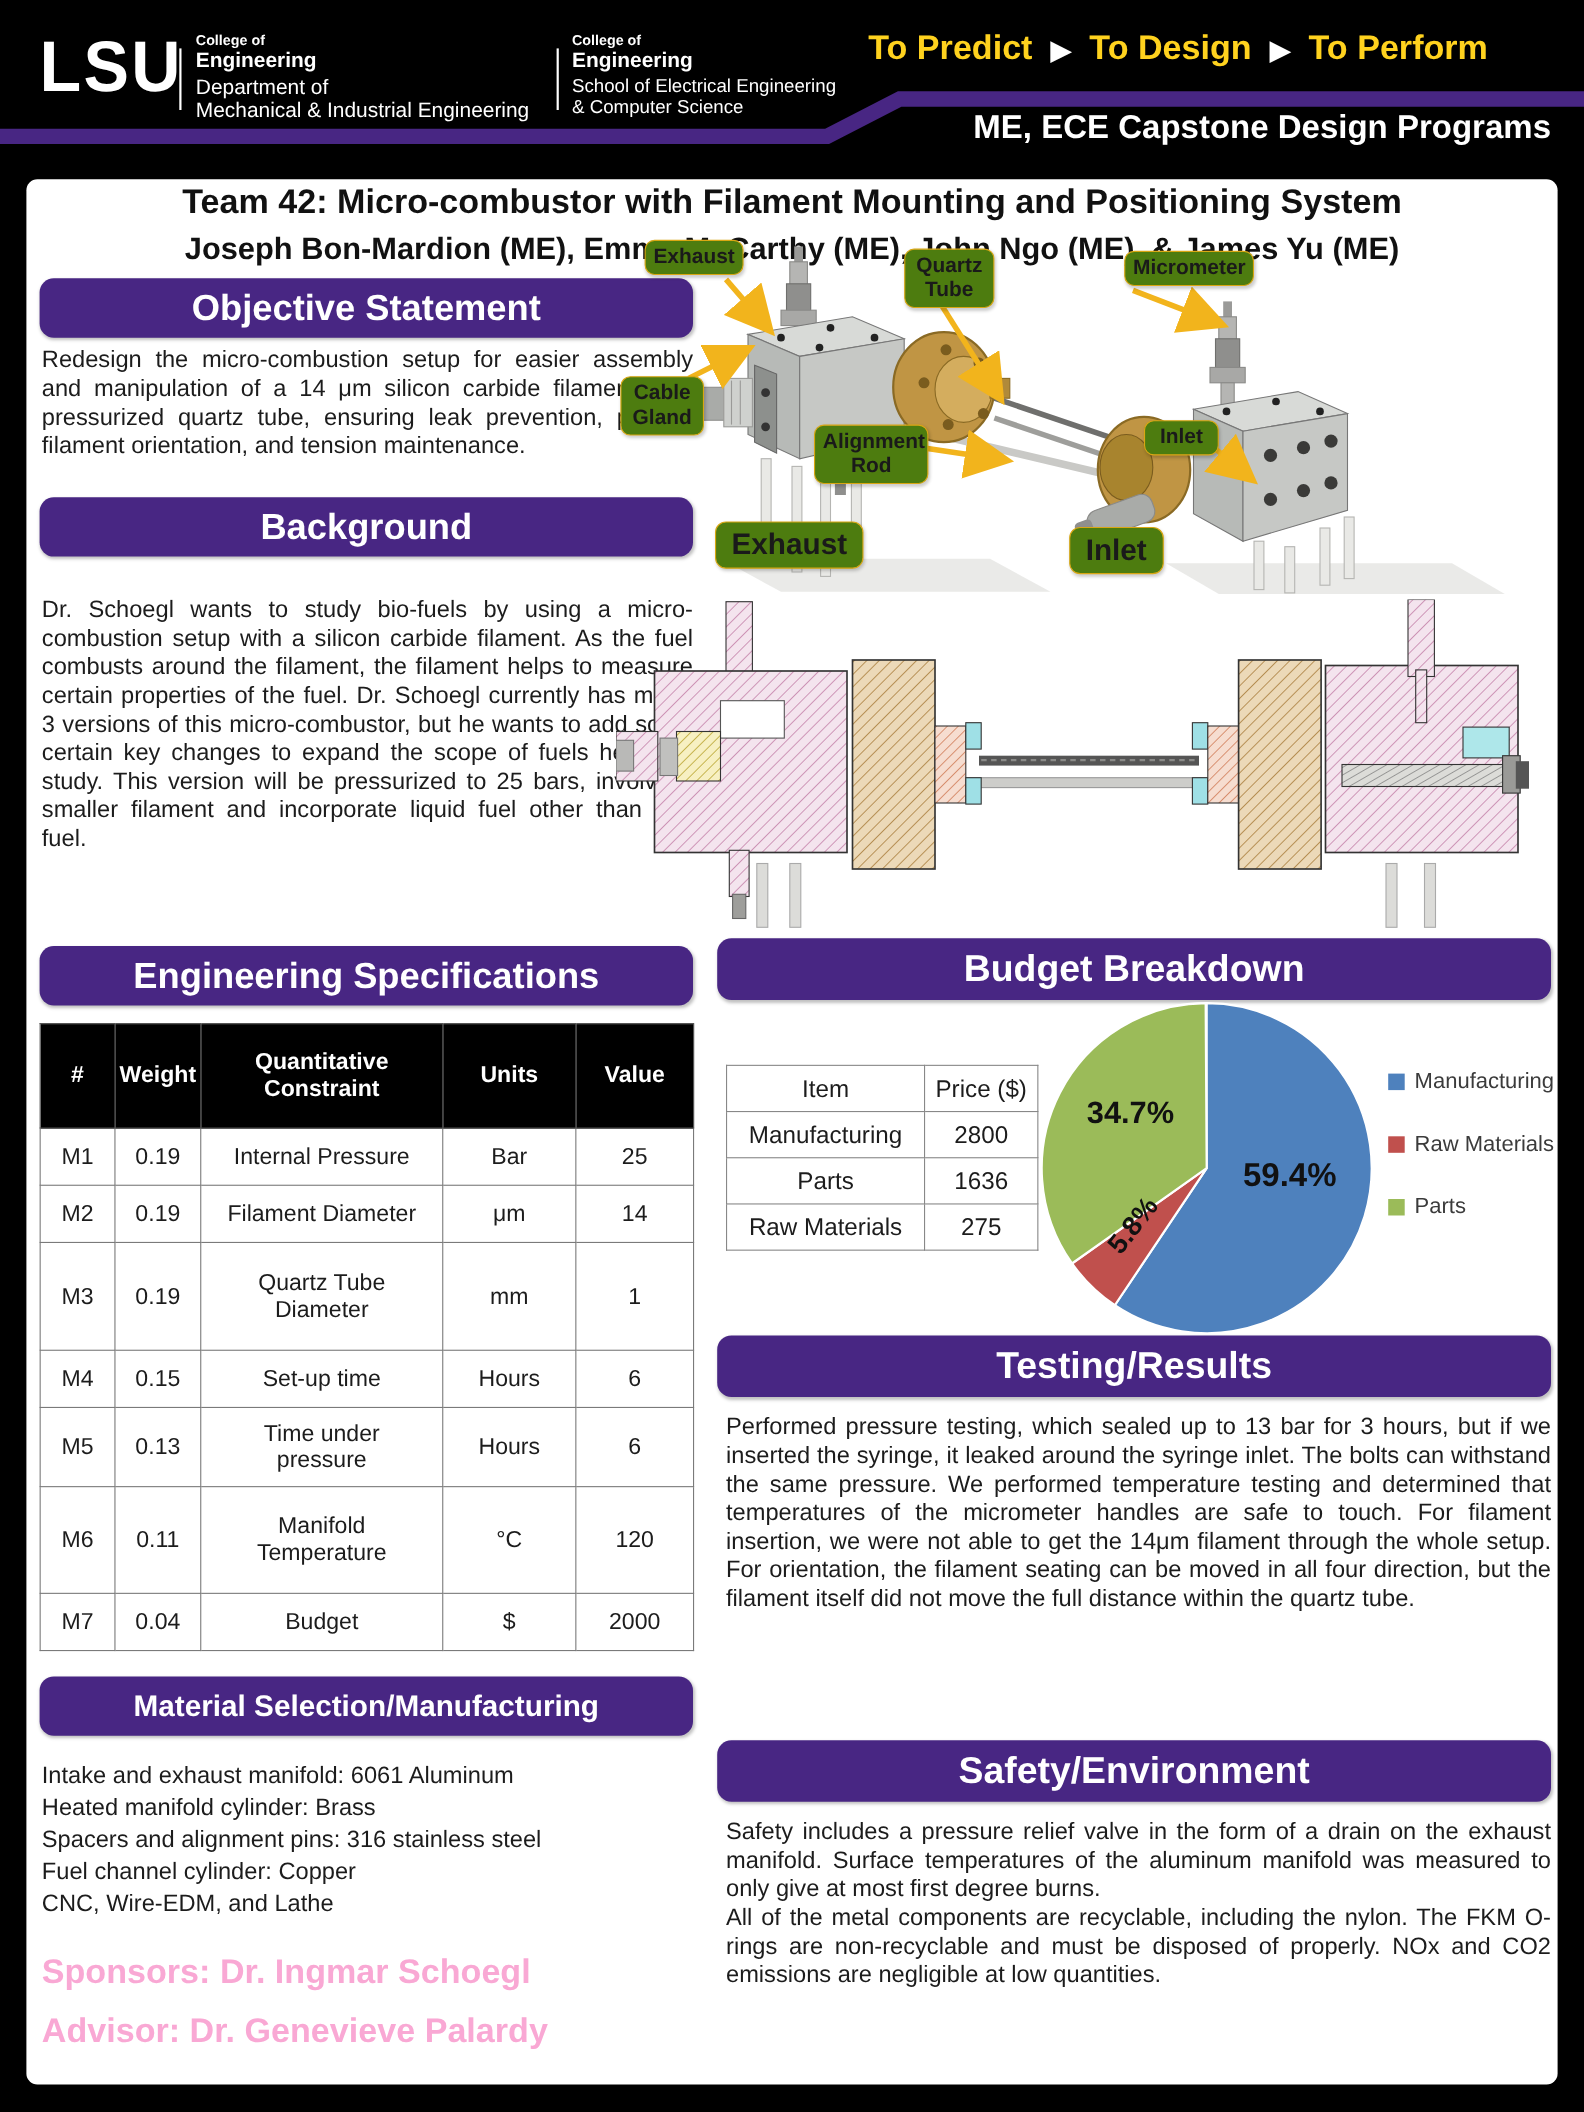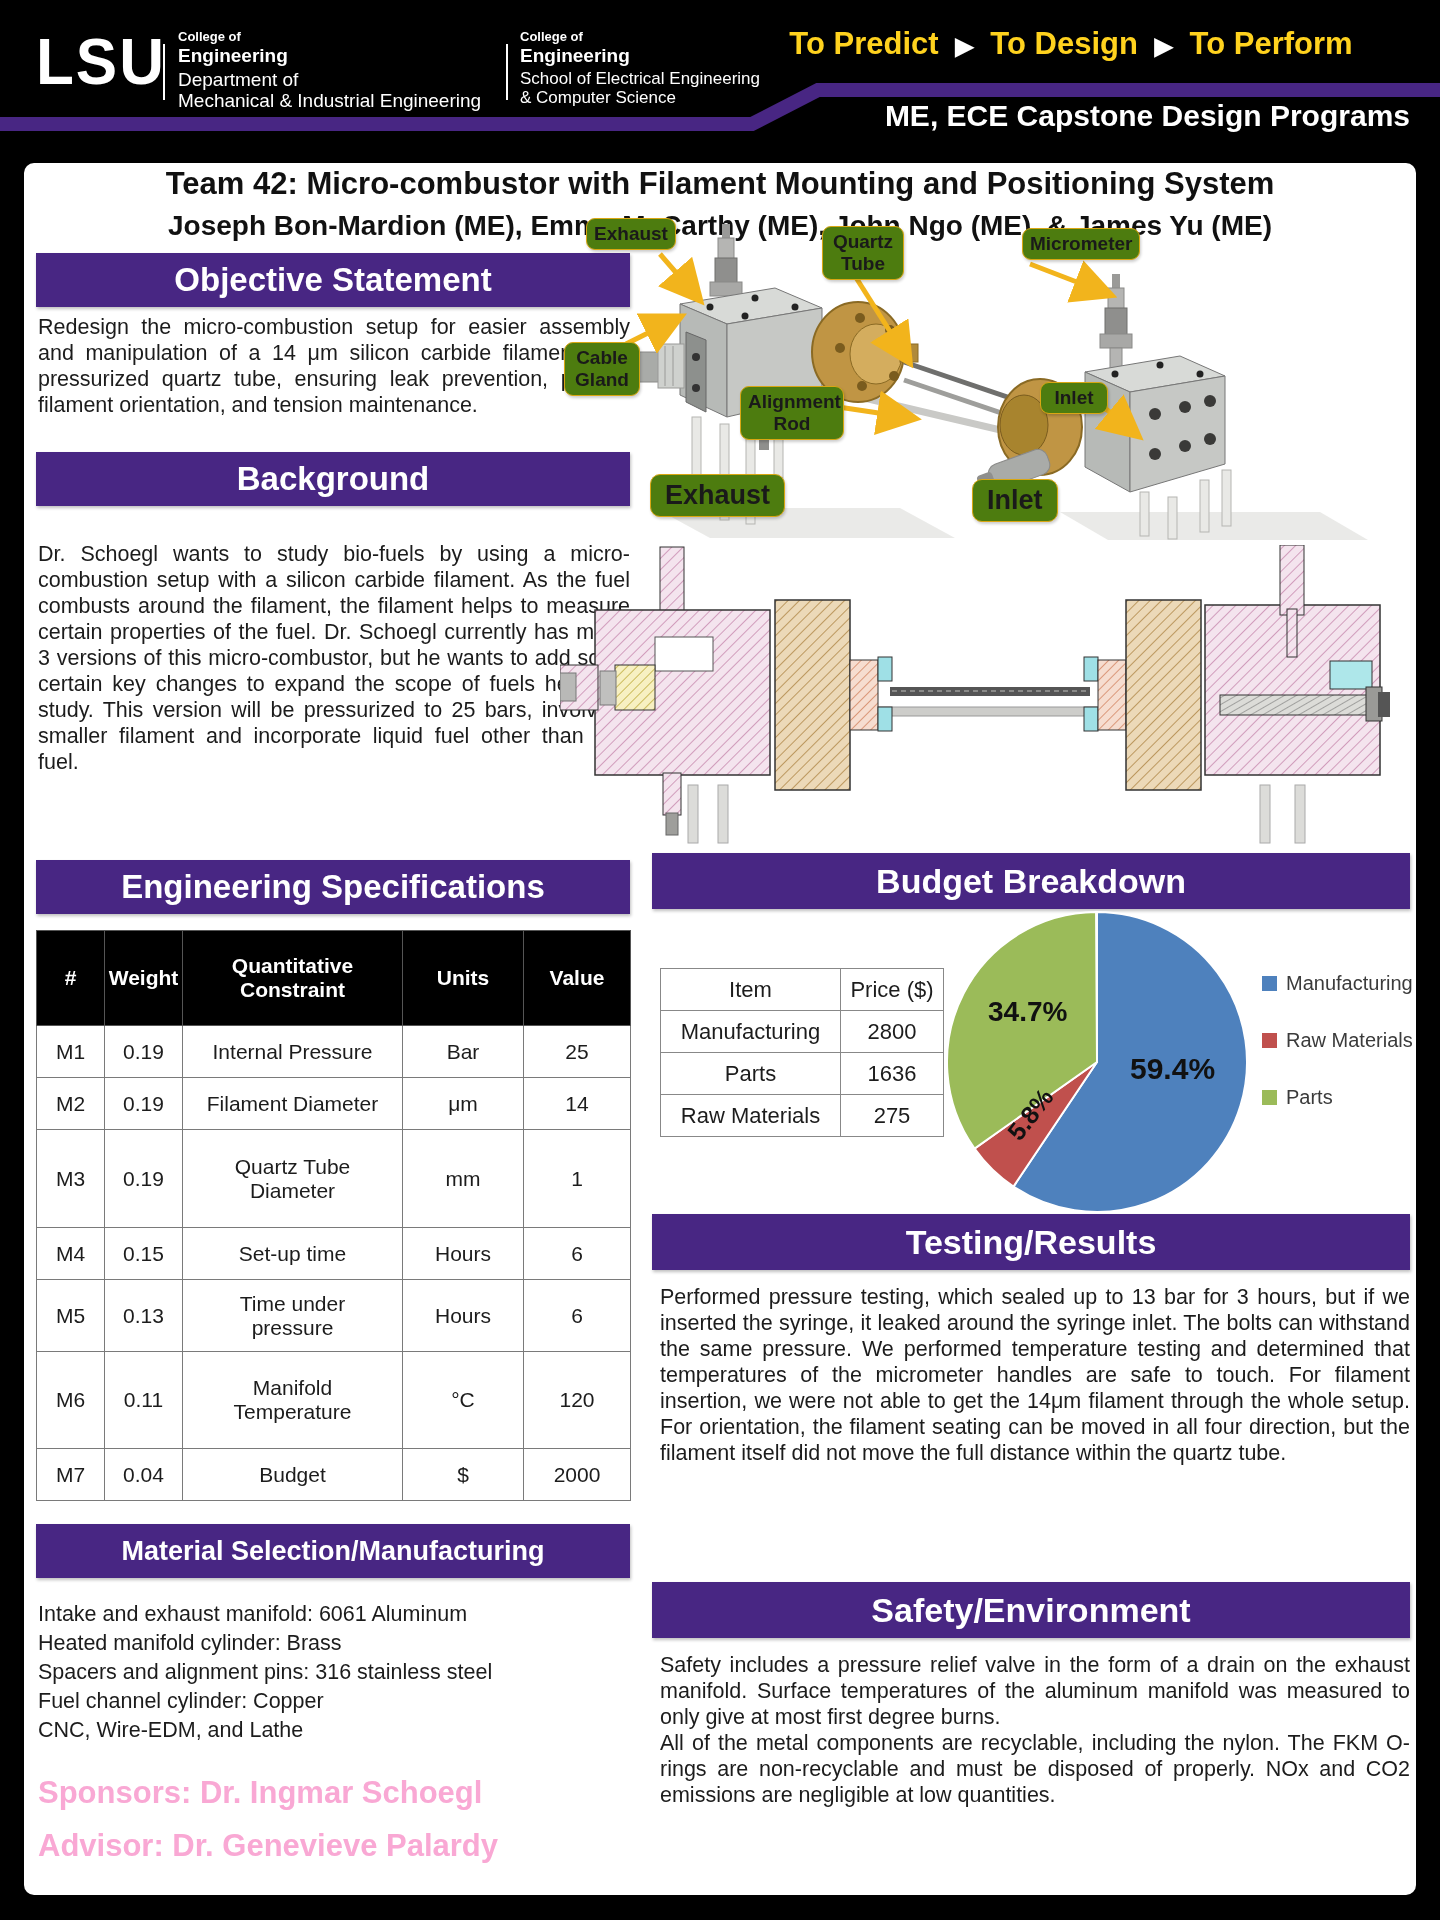--- a/index.html
+++ b/index.html
@@ -19,21 +19,21 @@
   .stripe-svg{position:absolute;left:0;top:0;}
   .program-banner{position:absolute;right:30px;top:99px;font-size:30px;font-weight:bold;color:#fff;text-align:right;}
   
   .sheet{position:absolute;left:24px;top:163px;width:1392px;height:1732px;background:#fff;border-radius:10px;}
   .poster-title{position:absolute;left:24px;top:166px;width:1392px;text-align:center;
                 font-size:31px;font-weight:bold;color:#111;}
   .poster-authors{position:absolute;left:24px;top:210px;width:1392px;text-align:center;
                   font-size:28px;font-weight:bold;color:#111;}
   
   .bar{position:absolute;background:#482683;color:#fff;font-weight:bold;text-align:center;
-       box-shadow:1px 2px 3px rgba(0,0,0,.25);}
+       box-shadow:1px 2px 3px rgba(0,0,0,.25);border-radius:13px;}
   .bar-left{left:36px;width:594px;height:54px;font-size:33px;line-height:54px;}
   .bar-right{left:652px;width:758px;height:56px;font-size:34px;line-height:56px;}
   
   .body-text{position:absolute;font-size:21.5px;line-height:26px;text-align:justify;color:#1c1c1c;}
   .left-text{left:38px;width:592px;}
   .right-text{left:660px;width:750px;}
   .mat-lines{position:absolute;left:38px;font-size:21.5px;line-height:29px;color:#1c1c1c;}
   .sponsor-line{position:absolute;left:38px;font-size:31px;font-weight:bold;color:#f9a8d4;}
   
   table{border-collapse:collapse;}

